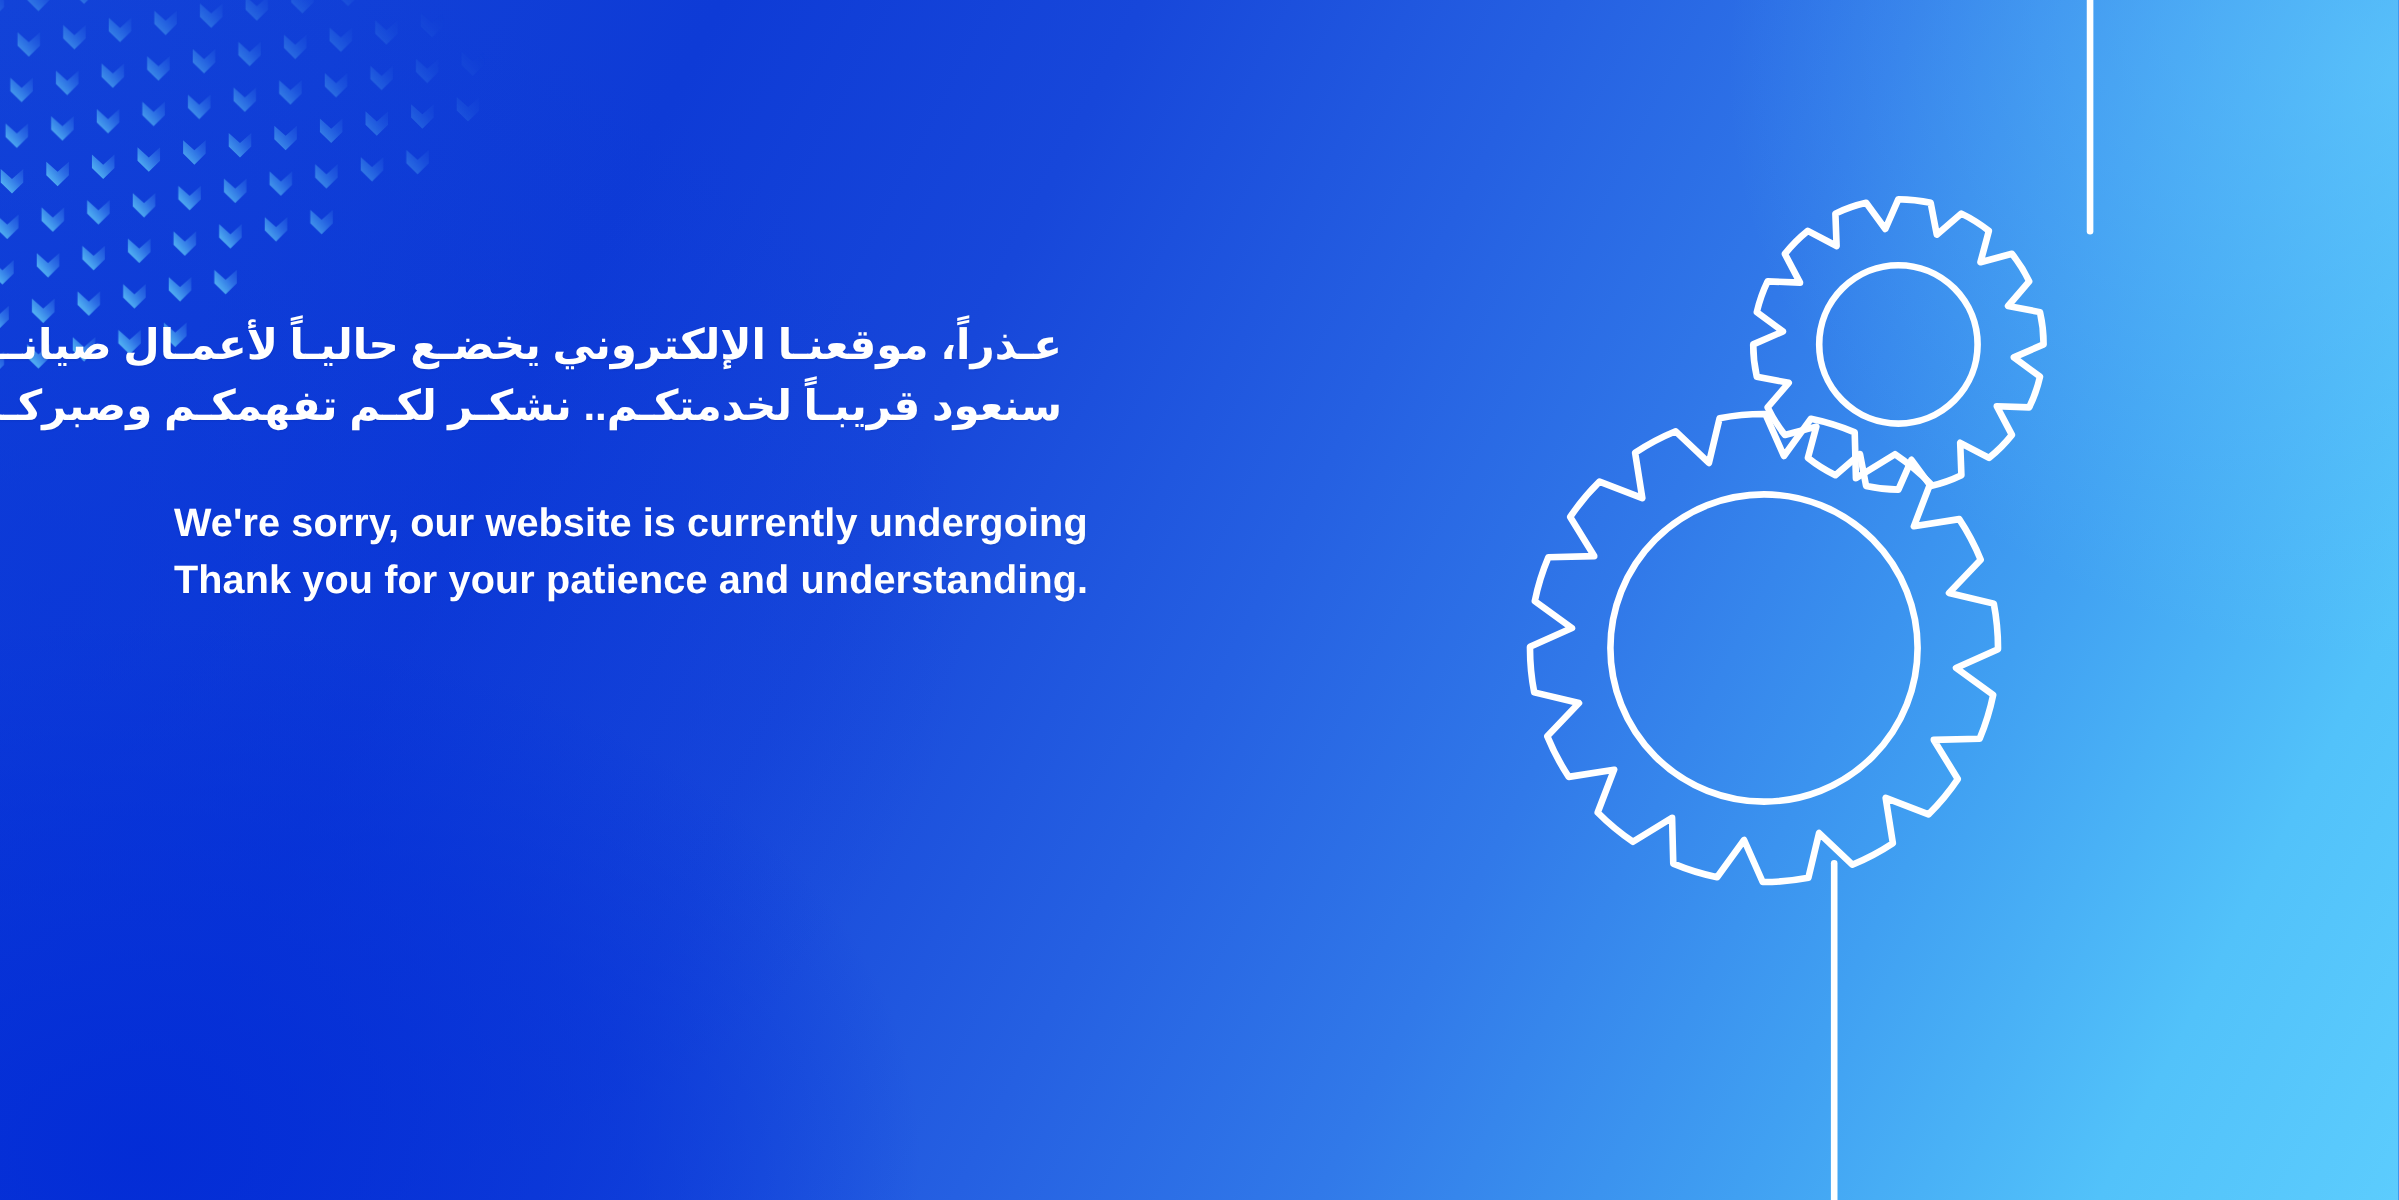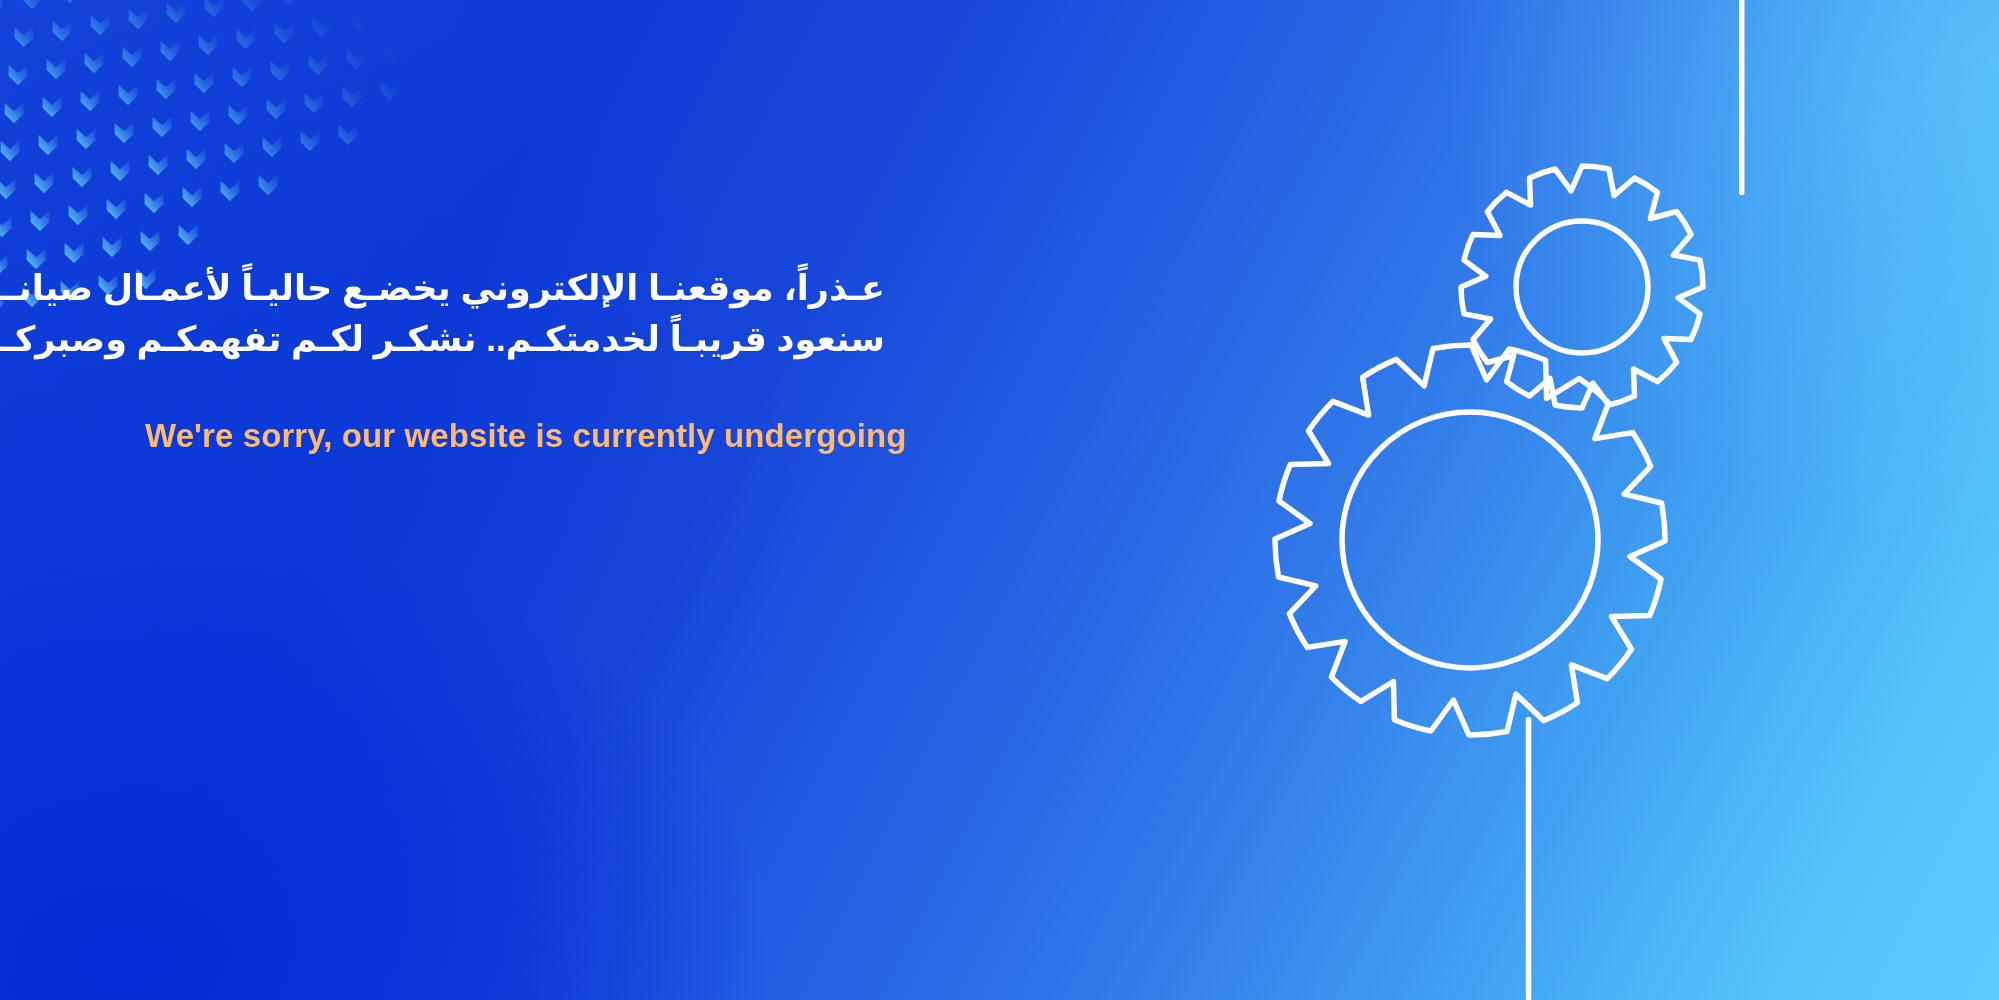--- a/index.html
+++ b/index.html
@@ -84,21 +84,21 @@
     line-height: 1.47;
     font-weight: 700;
     letter-spacing: 0px;
     width: 740px;
     text-shadow: 0 1px 2px rgba(0,0,0,0.07);
   }
   .arabic-line { display: block; white-space: nowrap; }
 
   .english-block {
     margin-top: 48px;
-    color: #fdba74;
+    color: #ffffff;
     font-size: 33px;
     line-height: 1.42;
     font-weight: 700;
     letter-spacing: 0.1px;
     direction: ltr;
     text-align: left;
     text-shadow: 0 1px 2px rgba(0,0,0,0.07);
   }
   .english-line { display: block; white-space: nowrap; }
 </style>
@@ -284,17 +284,18 @@
 
   <div class="content">
 
     <div class="arabic-block" lang="ar" dir="rtl">
       <span class="arabic-line">عـذراً، موقعنـا الإلكتروني يخضـع حاليـاً لأعمـال صيانــة.</span>
       <span class="arabic-line">سنعود قريبـاً لخدمتكـم.. نشكـر لكـم تفهمكـم وصبركـم</span>
     </div>
 
     <div class="english-block" lang="en" dir="ltr">
       <span class="english-line">We're sorry, our website is currently undergoing</span>
+      <span class="english-line">Thank you for your patience and understanding.</span>
     </div>
 
   </div>
 
 </div>
 
 </body></html>

